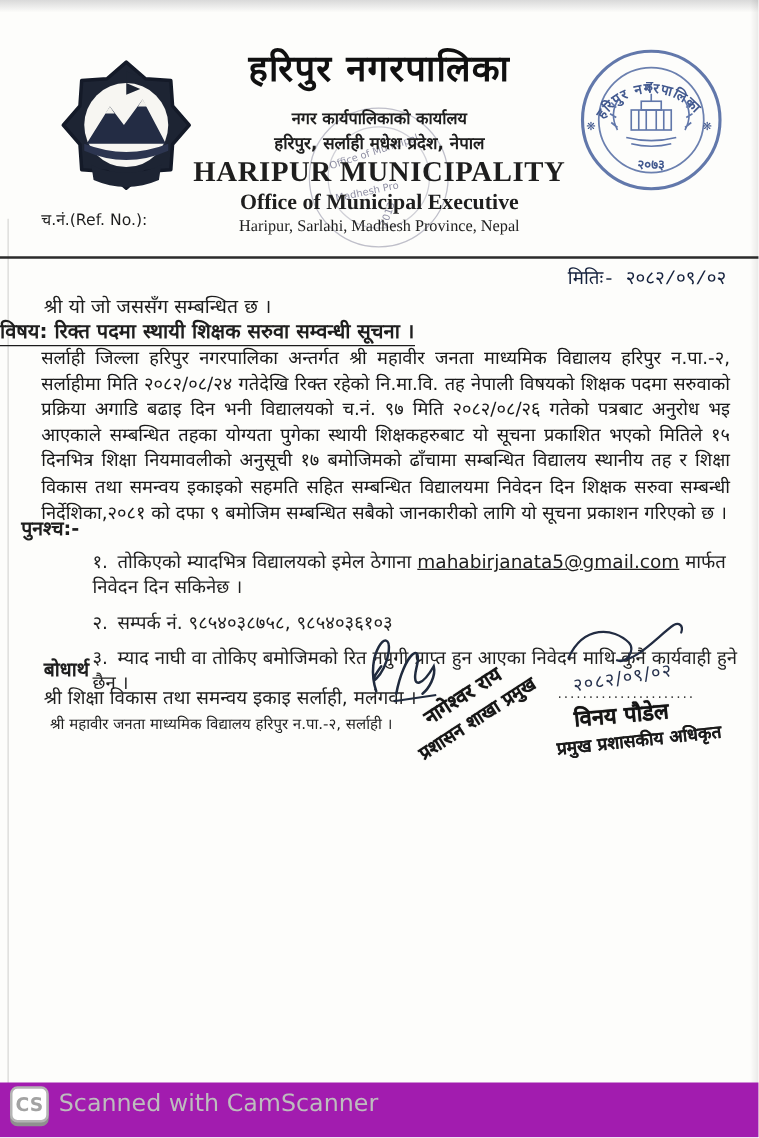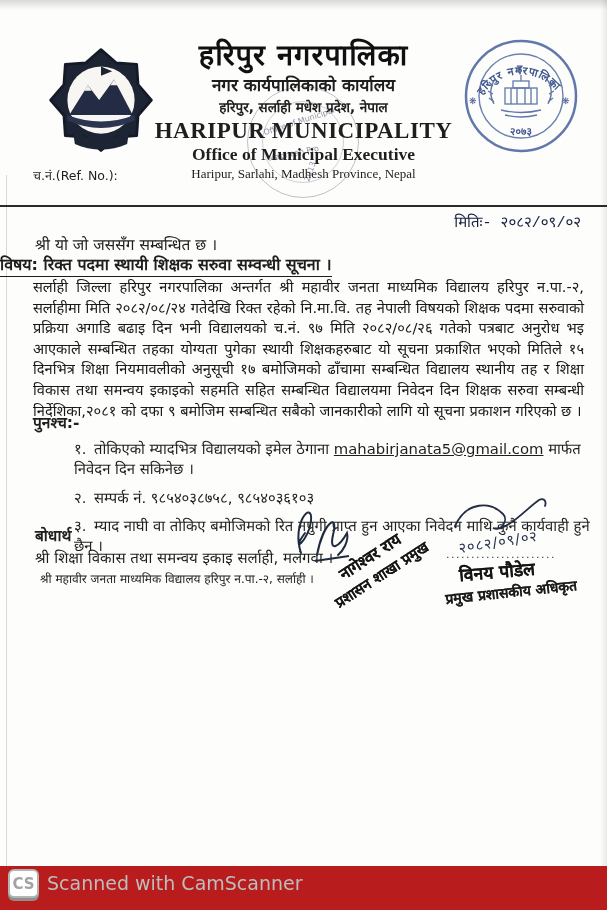--- a/index.html
+++ b/index.html
@@ -18,21 +18,21 @@
     background:linear-gradient(to left, rgba(0,0,0,0.08), rgba(0,0,0,0)); z-index:5;
   }
   .left-crease {
     position:absolute; left:6px; top:175px; bottom:40px; width:1px;
     background:rgba(50,50,50,0.18); z-index:5;
   }
 
   
   .header-text { position:absolute; top:34px; left:0; right:0; text-align:center; z-index:2; }
   .h-title-np   { font-size:29px; font-weight:bold; color:#101010; letter-spacing:1px; }
-  .h-sub-np     { font-size:17px; font-weight:bold; margin-top:0; }
+  .h-sub-np     { font-size:13px; font-weight:bold; margin-top:12px; }
   .h-addr-np    { font-size:13.5px; font-weight:bold; margin-top:2px; }
   .h-title-en   { font-family:"Liberation Serif", serif; font-size:23px; font-weight:bold; letter-spacing:0.5px; margin-top:2px; }
   .h-sub-en     { font-family:"Liberation Serif", serif; font-size:17.5px; font-weight:bold; }
   .h-addr-en    { font-family:"Liberation Serif", serif; font-size:13px; margin-top:1px; }
 
   .emblem-left { position:absolute; left:45px; top:30px; width:112px; height:142px; z-index:3; }
   .seal-right  { position:absolute; left:461px; top:36px; width:120px; height:120px; z-index:3; }
 
   .wm-stamp {
     position:absolute; left:247px; top:86px; width:112px; height:112px; border-radius:50%;
@@ -55,21 +55,21 @@
   .date-line { position:absolute; top:211px; right:26px; font-size:15px; color:#14203c; z-index:2;font-family:Liberation Mono, monospace; }
 
   
   .addressee { position:absolute; left:35px; top:233px; font-size:15.5px; }
   .subject-wrap { position:absolute; left:0; right:0; top:253px; text-align:left; }
   .subject { font-size:16px; font-weight:bold; border-bottom:1.5px solid #1c1c1c; padding-bottom:2px; }
   .body-par {
     position:absolute; left:33px; top:277px; width:551px;
     font-size:14.6px; line-height:20.6px; text-align:justify; color:#181818;
   }
-  .ps-label { position:absolute; left:33px; top:411px; font-size:15.5px; font-weight:bold;text-align:right; }
+  .ps-label { position:absolute; left:17px; top:411px; font-size:15.5px; font-weight:bold;text-align:right; }
   .ps-list { position:absolute; left:74px; top:438px; width:520px; font-size:14.8px; }
   .ps-item { margin-bottom:8.5px; }
   .ps-num { display:inline-block; width:20px; }
   .email { text-decoration:underline; }
 
   .cc-label { position:absolute; left:35px; top:524px; font-size:15.5px; font-weight:bold; }
   .cc-1 { position:absolute; left:35px; top:547px; font-size:15px; }
   .cc-2 { position:absolute; left:40px; top:570px; font-size:12px; }
 
   
@@ -90,21 +90,21 @@
   .sig-name {
     position:absolute; left:459px; top:559px; transform:rotate(-5deg);
     font-size:17.5px; font-weight:bold; color:#141414; text-shadow:0 0 0.6px #444;
   }
   .sig-title {
     position:absolute; left:445px; top:582px; transform:rotate(-6deg);
     font-size:14px; font-weight:bold; color:#1b1b1b; text-shadow:0 0 0.5px #555;
   }
 
   
-  .cam-footer { position:absolute; left:0; right:0; bottom:0; height:44px; background:#b91c1c; z-index:6; }
+  .cam-footer { position:absolute; left:0; right:0; bottom:0; height:44px; background:#a21caf; z-index:6; }
   .cs-box {
     position:absolute; left:8px; top:3px; width:31px; height:29px;
     border:2px solid #b4b4b4; border-radius:6px; background:#fff;
     box-shadow:0 3px 0 #8f8f8f;
     display:flex; align-items:center; justify-content:center;
     font-size:15px; font-weight:bold; color:#a3a3a3;
   }
   .cs-text { position:absolute; left:47px; top:6px; font-size:19px; color:#bdbdbd; }
 </style>
 </head>

